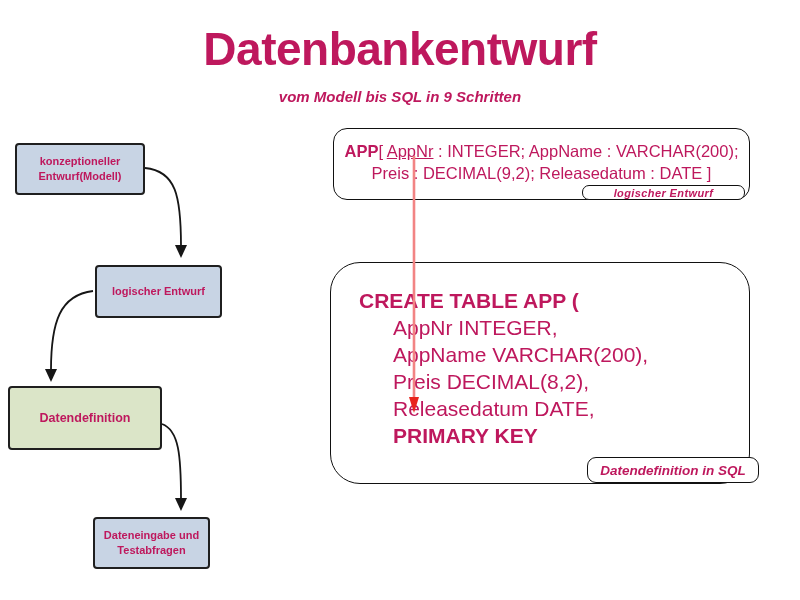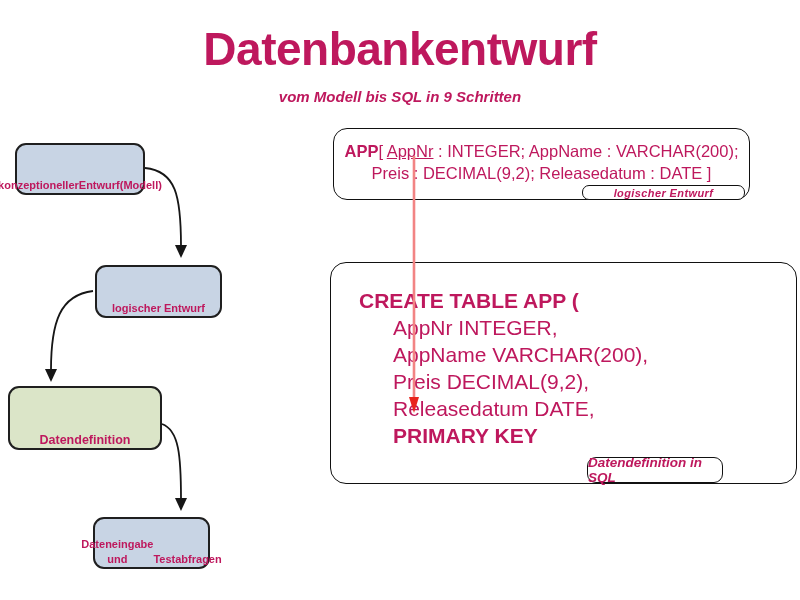--- a/index.html
+++ b/index.html
@@ -12,22 +12,22 @@
     position:absolute;top:22px;left:0;width:100%;text-align:center;
     font-size:46px;font-weight:600;letter-spacing:-0.5px;
   }
   .subtitle{
     position:absolute;top:88px;left:0;width:100%;text-align:center;
     font-size:15px;font-style:italic;font-weight:600;
   }
   
   .fbox{
     position:absolute;box-sizing:border-box;
-    border:2px solid var(--box-border,#1f1f1f);border-radius:11px;
-    display:flex;flex-direction:row;align-items:flex-end;justify-content:center;
+    border:2px solid var(--box-border,#1f1f1f);border-radius:4px;
+    display:flex;flex-direction:column;align-items:center;justify-content:center;
     text-align:center;font-weight:bold;font-size:11px;line-height:15px;
     background:var(--box-blue,#c8d4e4);
   }
   .fbox.green{background:var(--box-green,#dbe5c8);font-size:12.5px;}
   #step1{left:15px;top:143px;width:130px;height:52px;}
   #step2{left:95px;top:265px;width:127px;height:53px;}
   #step3{left:8px;top:386px;width:154px;height:64px;}
   #step4{left:93px;top:517px;width:117px;height:52px;}
   
   .wbox{
@@ -39,26 +39,26 @@
   #appBox .pk{text-decoration:underline;}
   #appBox .bold{font-weight:bold;}
   .tab{
     position:absolute;box-sizing:border-box;background:#fff;border:1.4px solid #111;
     display:flex;align-items:center;justify-content:center;
     font-weight:bold;font-style:italic;
   }
   #appTab{left:582px;top:185px;width:163px;height:15px;border-radius:7px;
     font-size:11px;letter-spacing:0.4px;}
   
-  #sqlBox{left:330px;top:262px;width:467px;height:222px;border-radius:16px;
+  #sqlBox{left:330px;top:262px;width:420px;height:222px;border-radius:30px;
     font-size:21px;line-height:27px;padding:24px 0 13px 28px;}
   #sqlBox .sql-line{white-space:pre;}
   #sqlBox .bold{font-weight:bold;}
   #sqlBox .ind{margin-left:34px;}
-  #sqlTab{left:587px;top:457px;width:136px;height:26px;border-radius:9px;
+  #sqlTab{left:587px;top:457px;width:172px;height:26px;border-radius:9px;
     font-size:13.5px;}
   
   .arrows{position:absolute;left:0;top:0;width:800px;height:600px;
     pointer-events:none;z-index:5;}
   .conn{fill:none;stroke:#161616;stroke-width:1.8px;}
   .conn-head{fill:#161616;stroke:none;}
   .redline{stroke:var(--red-arrow-line,#f28484);stroke-width:2.6px;}
   .redhead{fill:var(--red-arrow-head,#e8251d);stroke:none;}
 </style>
 </head>
@@ -87,21 +87,21 @@
   <div class="wbox" id="appBox">
     <div><span class="bold">APP</span><span>[ </span><span class="pk">AppNr</span><span> : INTEGER; AppName : VARCHAR(200);</span></div>
     <div>Preis : DECIMAL(9,2); Releasedatum : DATE ]</div>
   </div>
   <div class="tab" id="appTab">logischer Entwurf</div>
 
   <div class="wbox" id="sqlBox">
     <div class="sql-line bold">CREATE TABLE APP (</div>
     <div class="sql-line ind">AppNr INTEGER,</div>
     <div class="sql-line ind">AppName VARCHAR(200),</div>
-    <div class="sql-line ind">Preis DECIMAL(9,2),</div>
+    <div class="sql-line ind">Preis DECIMAL(8,2),</div>
     <div class="sql-line ind">Releasedatum DATE,</div>
     <div class="sql-line ind bold">PRIMARY KEY</div>
   </div>
   <div class="tab" id="sqlTab">Datendefinition in SQL</div>
 
   <svg class="arrows" viewBox="0 0 800 600">
 
     <path class="conn" d="M145,168 C176,171 181,196 181,246"></path>
     <polygon class="conn-head" points="175,245 187,245 181,258"></polygon>
 

